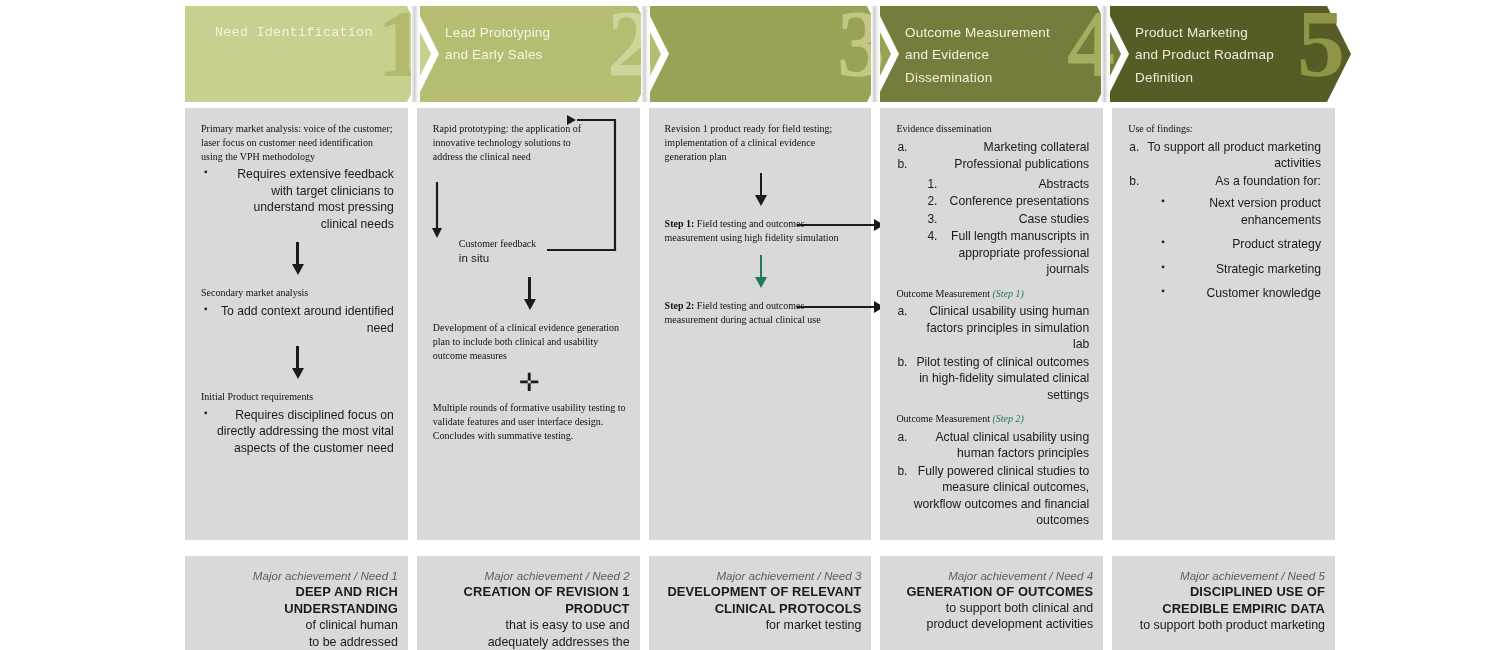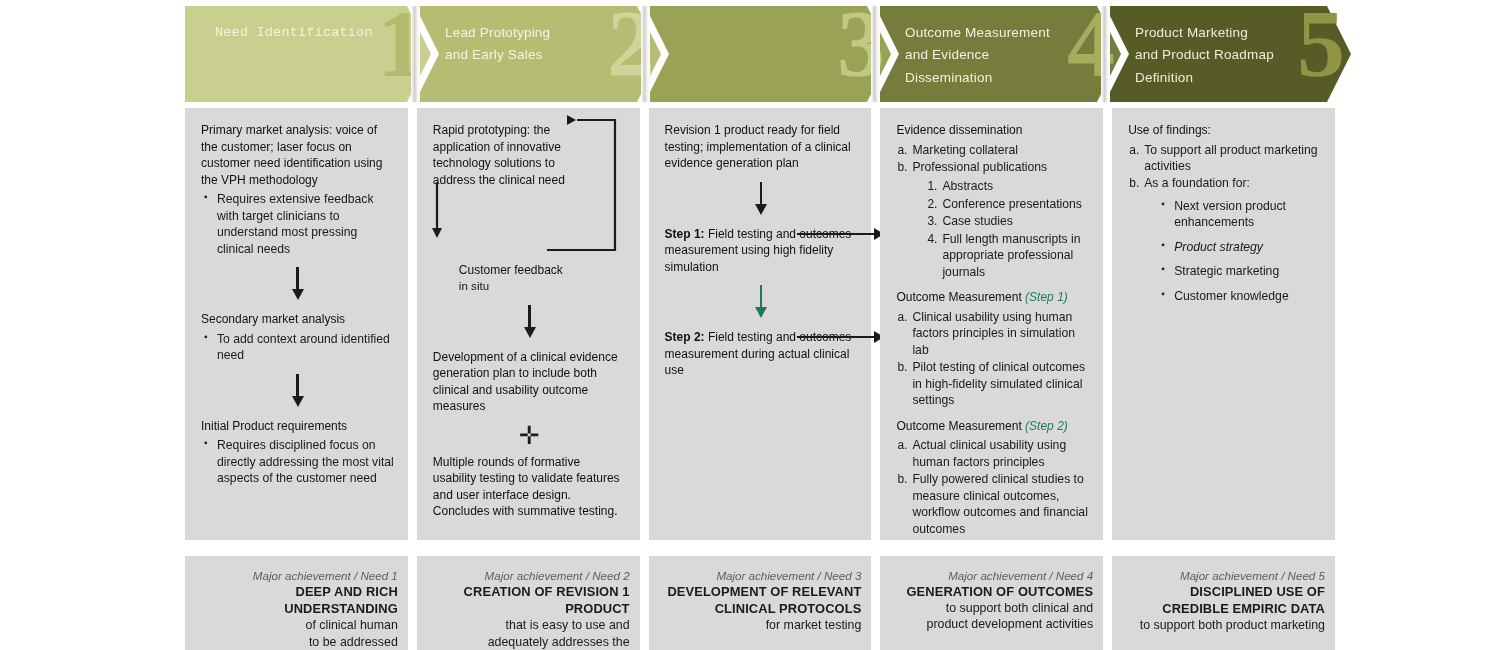--- a/index.html
+++ b/index.html
@@ -25,22 +25,22 @@
      font-size:96px; line-height:1; font-weight:700;
      font-family:"Liberation Serif", serif; filter: blur(0.5px); }
   .notch { position:absolute; z-index:4; top:0; height:100%; width:9px;
      background:linear-gradient(90deg,#ffffff 0%, #cfcfcf 40%, #f4f4f4 70%, #ffffff 100%); }
 
   
   .cols { position:absolute; left:185px; top:108px; width:1150px; height:432px; display:flex; gap:9px; }
   .col { flex:1 1 0; background:#d9d9d9; position:relative; padding:14px 14px 8px 16px;
      filter: blur(0.35px); }
   .col .txt { font-size:12.6px; line-height:1.38; color:#161616; letter-spacing:.05px; }
-  .col .head { font-size:12px; line-height:1.38; color:#111; }
-  ul.b, ol.b { list-style:none; margin:3px 0 0 0; padding:0; }
+  .col .head { font-size:10px; line-height:1.38; color:#111;font-family:Liberation Serif, serif; }
+  ul.b, ol.b { list-style:none; margin:3px 0 0 0; padding:0;text-align:right; }
   ul.b > li, ol.b > li { position:relative; padding-left:16px; font-size:12.2px; line-height:1.35;
       margin-bottom:1px; color:#1a1a1a; }
   ul.b > li::before { content:"▪"; position:absolute; left:3px; top:-1px; font-size:10px; color:#222; }
   ol.b.alpha { counter-reset:alf; }
   ol.b.alpha > li { counter-increment:alf; }
   ol.b.alpha > li::before { content:counter(alf,lower-alpha)"."; position:absolute; left:1px; top:0; font-size:12px; }
   ol.b.num { counter-reset:nm; margin-left:14px; }
   ol.b.num > li { counter-increment:nm; }
   ol.b.num > li::before { content:counter(nm)"."; position:absolute; left:1px; top:0; font-size:12px; }
   ul.b.sq > li::before { content:"▪"; }
@@ -203,21 +203,21 @@
           </ol>
         </div>
       </div>
       <div class="col">
         <div style="margin-bottom: 9px;">
           <div class="head"><span>Use of findings:</span></div>
           <ol class="b alpha">
             <li><span>To support all product marketing activities</span></li>
             <li><span>As a foundation for:</span><ul class="b sq" style="margin-left: 14px; margin-top: 6px;">
                 <li style="margin-bottom: 8px;">Next version product enhancements</li>
-                <li style="margin-bottom: 8px; font-style: italic;">Product strategy</li>
+                <li style="margin-bottom: 8px;">Product strategy</li>
                 <li style="margin-bottom: 8px;">Strategic marketing</li>
                 <li style="margin-bottom: 8px;">Customer knowledge</li>
               </ul></li>
           </ol>
         </div>
       </div>
     </div>
 
   <div class="bottom" id="bottomrow">
       <div class="bcell">

